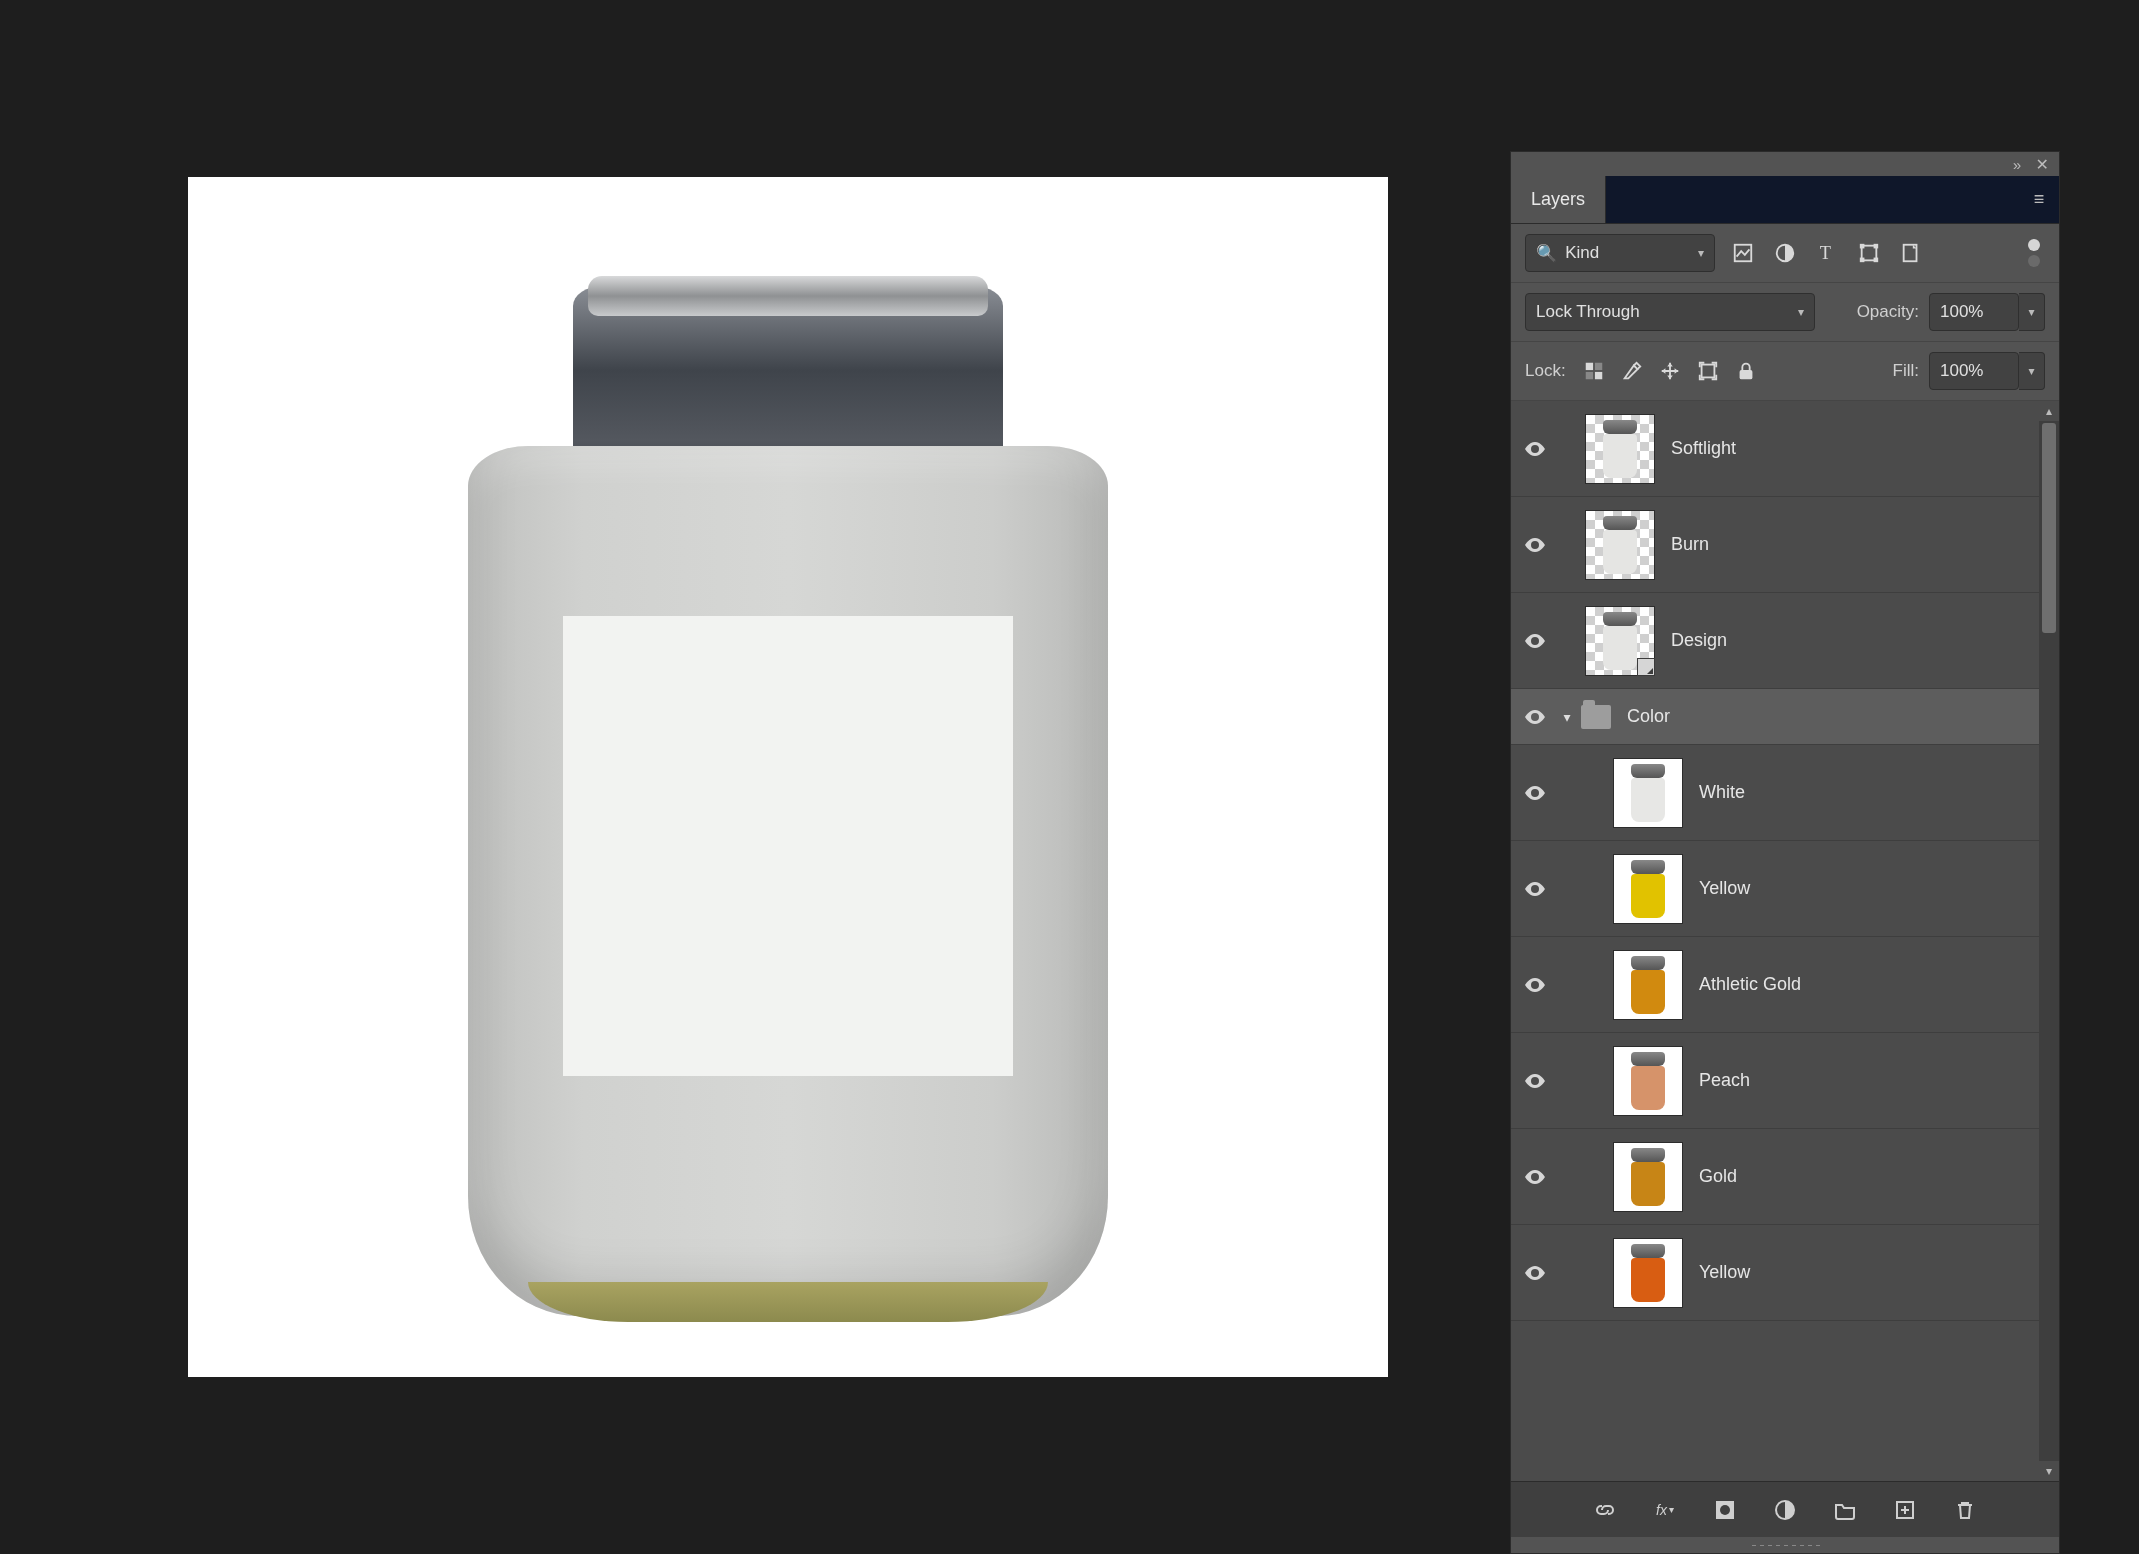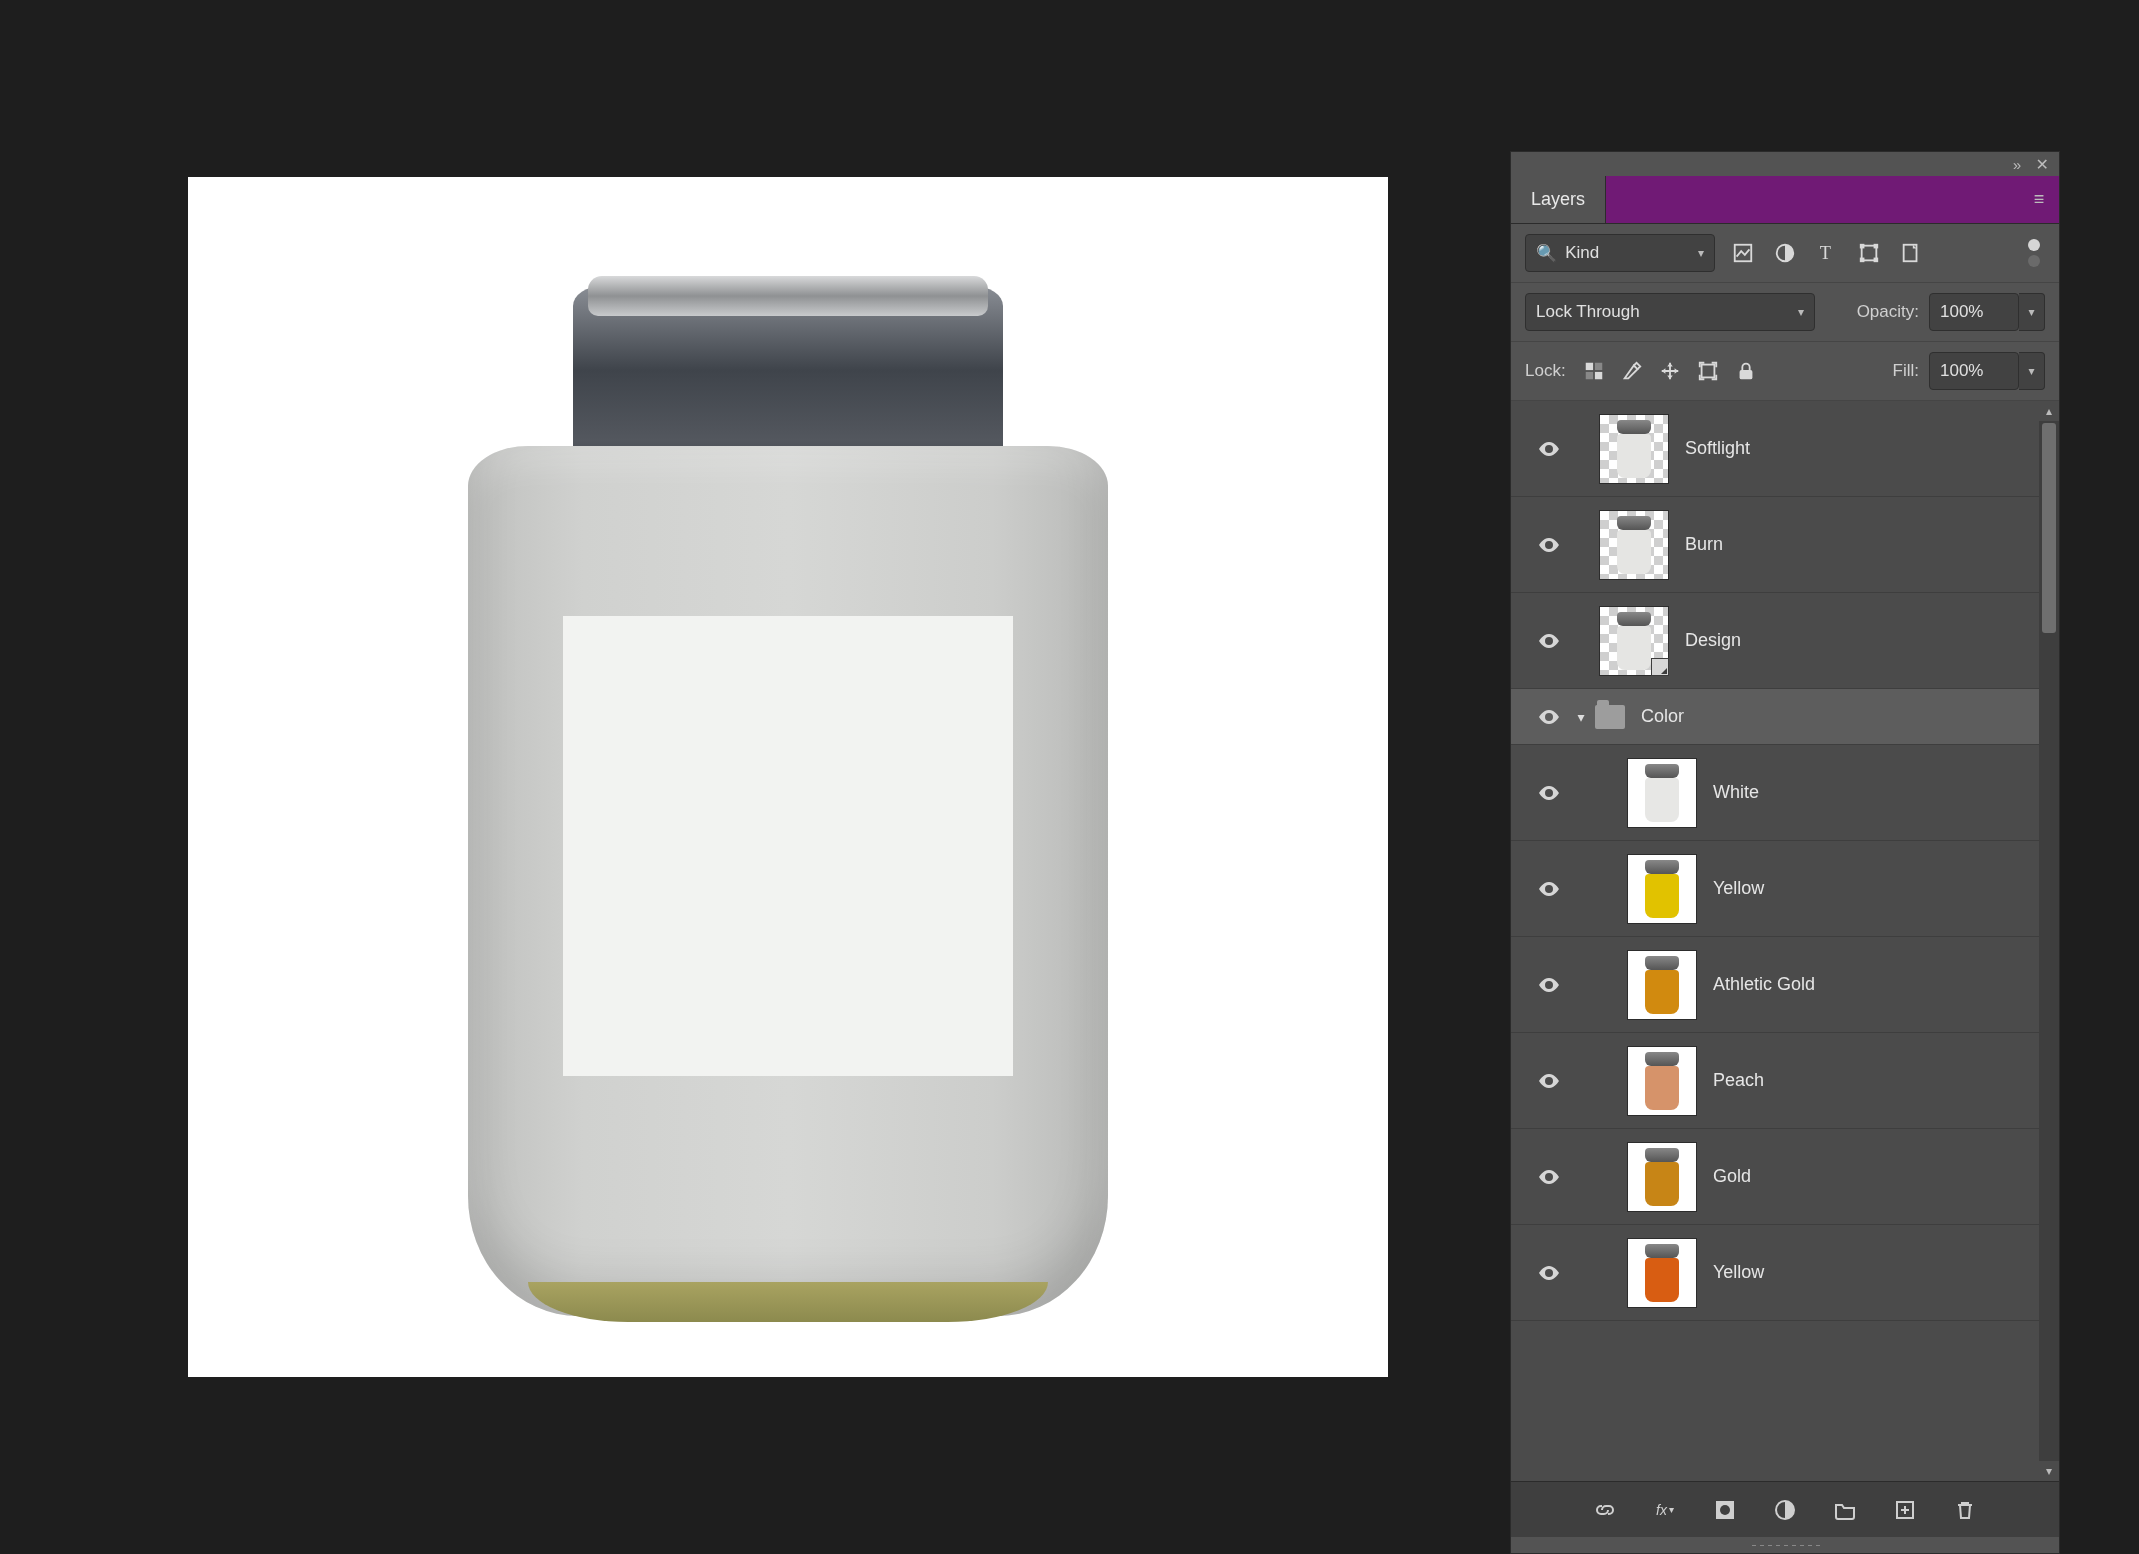--- a/index.html
+++ b/index.html
@@ -92,21 +92,21 @@
     align-items:center;
     gap:14px;
     padding-right:10px;
     color:#bcbcbc;
     font-size:15px;
   }
   .panel-top .double-chevron::before{content:"\00AB";transform:scaleX(-1);display:inline-block;}
   .panel-top .xbtn{font-size:16px;cursor:pointer;}
   .panel-tabs {
     height: 48px;
-    background: #701a75;
+    background: #0f172a;
     display:flex;
     align-items:stretch;
     border-bottom:1px solid #2b2b2b;
   }
   .panel-tab {
     padding: 0 20px;
     display:flex;align-items:center;
     background:#535353;
     color:#e8e8e8;
     font-size:18px;
@@ -170,21 +170,21 @@
     overflow:hidden;
     position:relative;
     display:flex;
   }
   .layers-inner{flex:1;overflow:hidden;}
   .layer-row{
     display:flex;align-items:center;
     height:96px;
     background:#4b4b4b;
     border-bottom:1px solid #3e3e3e;
-    padding-left:20px;
+    padding-left:6px;
   }
   .layer-row.short{height:56px;}
   .layer-row.selected{background:#5d5d5d;}
   .eye{
     width:36px;flex-shrink:0;
     display:flex;align-items:center;justify-content:center;
   }
   .eye svg{width:24px;height:24px;fill:#d6d6d6;}
   .indent-arrow{
     width:28px;display:flex;align-items:center;justify-content:center;color:#ddd;font-size:14px;

